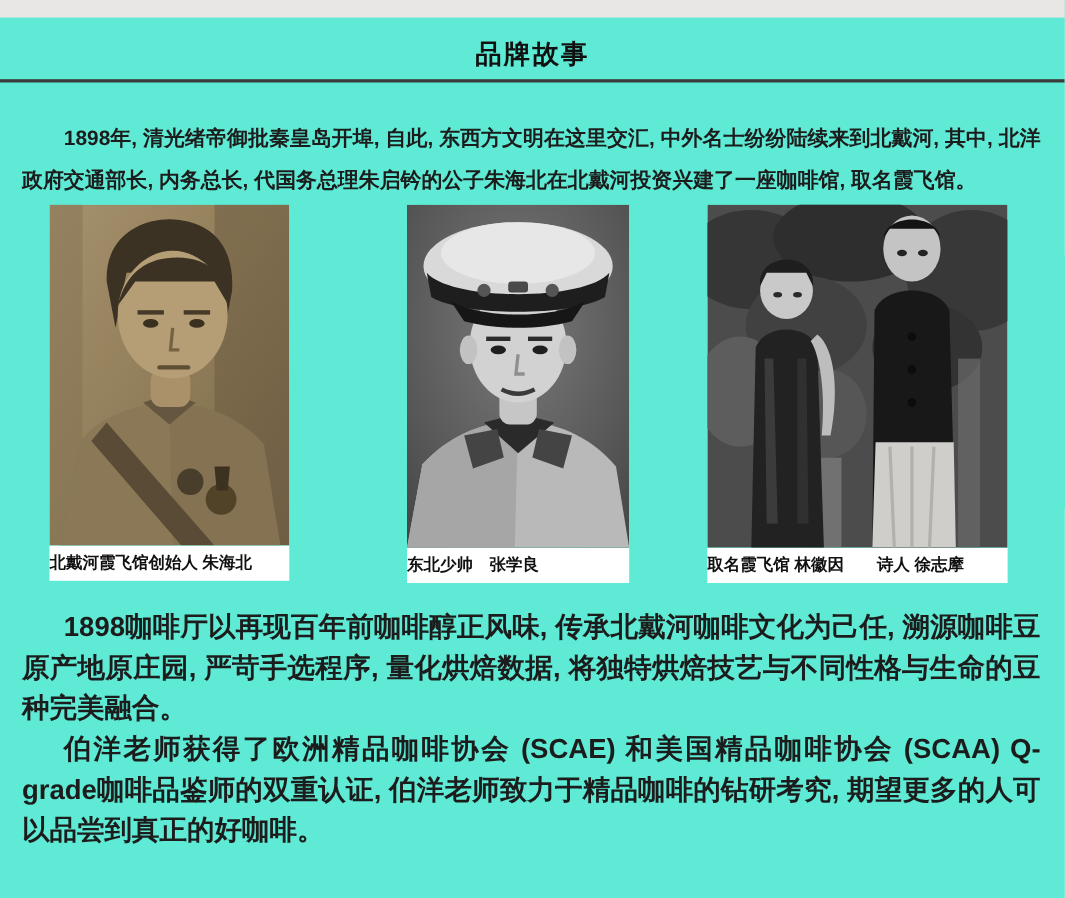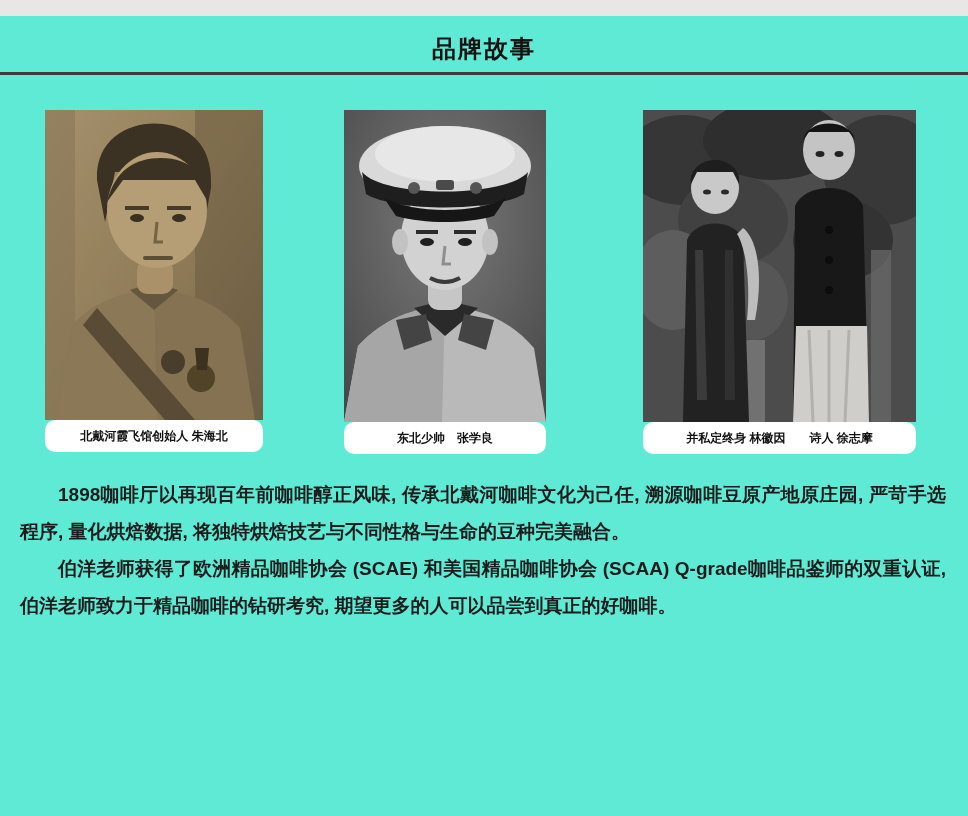--- a/index.html
+++ b/index.html
@@ -38,33 +38,31 @@
   }
   
   .gallery{position:relative;height:346px;margin-top:2px;}
   .photo{position:absolute;top:0;margin:0;}
   .photo .img{width:100%;overflow:hidden;}
   .photo .img svg{display:block;width:100%;height:100%;}
   .photo figcaption{
     height:32px;
     line-height:32px;
     background:#ffffff;
-    text-align:center;
-    font-size:12px;
+    font-size:15px;
     font-weight:700;
     color:#111;
     white-space:nowrap;
     overflow:hidden;
-    border-radius:10px;
   }
   
   .closing{padding:20px 22px 0 20px;}
   .closing p{
     margin:0;
-    font-size:19px;
+    font-size:25px;
     line-height:37px;
     font-weight:700;
     text-indent:38px;
     color:#1c1c1c;
     text-align:justify;
   }
   .bottom-strip{
     position:absolute;
     left:0;bottom:0;
     width:100%;height:5px;
@@ -75,20 +73,21 @@
 <body>
 
 <div class="page">
 
   <div class="hdr">
     <h1>品牌故事</h1>
   </div>
   <div class="rule"></div>
 
   <div class="story">
+    <p>1898年, 清光绪帝御批秦皇岛开埠, 自此, 东西方文明在这里交汇, 中外名士纷纷陆续来到北戴河, 其中, 北洋政府交通部长, 内务总长, 代国务总理朱启钤的公子朱海北在北戴河投资兴建了一座咖啡馆, 取名霞飞馆。</p>
   </div>
 
   <div class="gallery">
 
     <figure class="photo" style="left:45px;width:218px;">
       <div class="img" style="height:310px;">
         <svg viewBox="0 0 218 310" preserveAspectRatio="none" aria-hidden="true">
           <defs>
             <linearGradient id="sep-bg" x1="0" y1="0" x2="1" y2="1">
               <stop offset="0" stop-color="#a18d69"></stop>
@@ -125,21 +124,21 @@
           <circle cx="128" cy="252" r="12" fill="#3d3322"></circle>
           <circle cx="156" cy="268" r="14" fill="#46391f"></circle>
           <path d="M150 238 l14 0 l-2 22 l-10 0 Z" fill="#2f2715"></path>
 
           <rect width="218" height="310" fill="#d8c49a" opacity="0.08"></rect>
         </svg>
       </div>
       <figcaption>北戴河霞飞馆创始人 朱海北</figcaption>
     </figure>
 
-    <figure class="photo" style="left:344px;width:202px;">
+    <figure class="photo" style="left:370px;width:202px;">
       <div class="img" style="height:312px;">
         <svg viewBox="0 0 202 312" preserveAspectRatio="none" aria-hidden="true">
           <defs>
             <radialGradient id="bw-bg" cx="0.5" cy="0.35" r="0.9">
               <stop offset="0" stop-color="#7a7a7a"></stop>
               <stop offset="1" stop-color="#3f3f3f"></stop>
             </radialGradient>
           </defs>
           <rect width="202" height="312" fill="url(#bw-bg)"></rect>
 
@@ -211,21 +210,21 @@
           <path d="M150 312 L152 96 C162 72 210 72 220 96 L226 312 Z" fill="#181818"></path>
 
           <circle cx="186" cy="120" r="4" fill="#0c0c0c"></circle>
           <circle cx="186" cy="150" r="4" fill="#0c0c0c"></circle>
           <circle cx="186" cy="180" r="4" fill="#0c0c0c"></circle>
 
           <path d="M150 312 L153 216 L224 216 L226 312 Z" fill="#d0cecb"></path>
           <path d="M166 220 l4 92 M186 220 l0 92 M206 220 l-4 92" stroke="#b3b1ae" stroke-width="3" fill="none"></path>
         </svg>
       </div>
-      <figcaption>并私定终身 林徽因　　诗人 徐志摩</figcaption>
+      <figcaption>取名霞飞馆 林徽因　　诗人 徐志摩</figcaption>
     </figure>
 
   </div>
 
   <div class="closing">
     <p>1898咖啡厅以再现百年前咖啡醇正风味, 传承北戴河咖啡文化为己任, 溯源咖啡豆原产地原庄园, 严苛手选程序, 量化烘焙数据, 将独特烘焙技艺与不同性格与生命的豆种完美融合。</p>
     <p>伯洋老师获得了欧洲精品咖啡协会 (SCAE) 和美国精品咖啡协会 (SCAA) Q-grade咖啡品鉴师的双重认证, 伯洋老师致力于精品咖啡的钻研考究, 期望更多的人可以品尝到真正的好咖啡。</p>
   </div>
 
   <div class="bottom-strip"></div>

